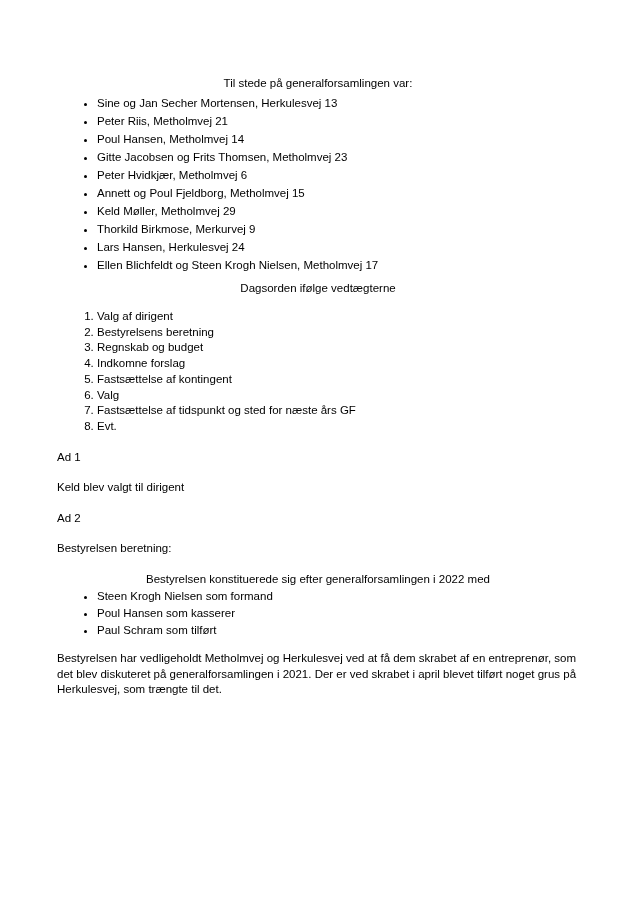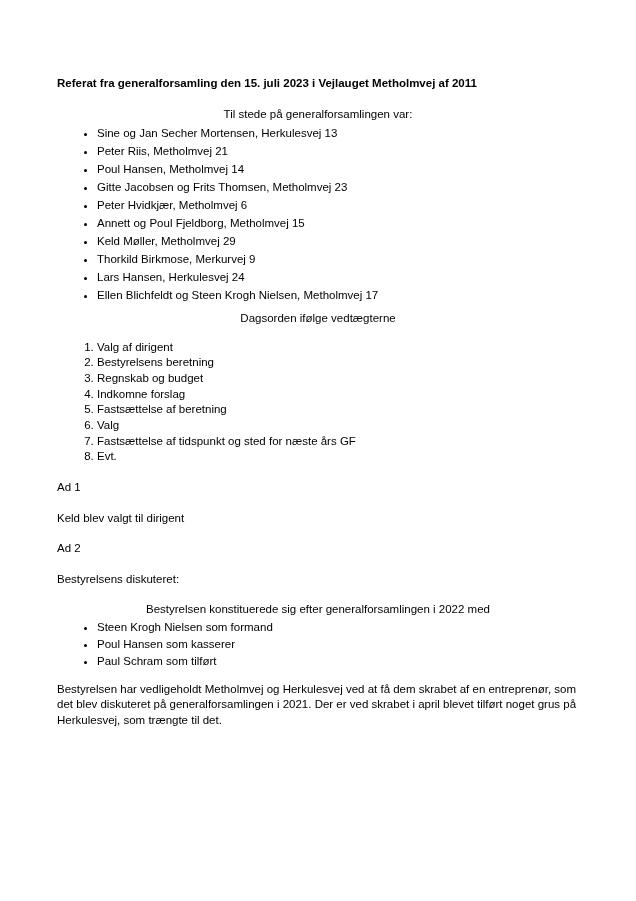--- a/index.html
+++ b/index.html
@@ -36,21 +36,20 @@
     margin: 13px 0 15px 0;
     padding: 0 0 0 40px;
   }
   ol.agenda li { line-height: 15.7px; }
 </style>
 </head>
 <body>
 
 <div class="page">
 
-  <h1 class="title">Referat fra generalforsamling den 15. juli 2023 i Vejlauget Metholmvej af 2011</h1>
 
   <p class="para tight">Til stede på generalforsamlingen var:</p>
 
   <ul class="bullets">
     <li>Sine og Jan Secher Mortensen, Herkulesvej 13</li>
     <li>Peter Riis, Metholmvej 21</li>
     <li>Poul Hansen, Metholmvej 14</li>
     <li>Gitte Jacobsen og Frits Thomsen, Metholmvej 23</li>
     <li>Peter Hvidkjær, Metholmvej 6</li>
     <li>Annett og Poul Fjeldborg, Metholmvej 15</li>
@@ -60,33 +59,33 @@
     <li>Ellen Blichfeldt og Steen Krogh Nielsen, Metholmvej 17</li>
   </ul>
 
   <p class="para tight">Dagsorden ifølge vedtægterne</p>
 
   <ol class="agenda">
     <li>Valg af dirigent</li>
     <li>Bestyrelsens beretning</li>
     <li>Regnskab og budget</li>
     <li>Indkomne forslag</li>
-    <li>Fastsættelse af beretning</li>
+    <li>Fastsættelse af kontingent</li>
     <li>Valg</li>
     <li>Fastsættelse af tidspunkt og sted for næste års GF</li>
     <li>Evt.</li>
   </ol>
 
   <p class="para">Ad 1</p>
 
   <p class="para">Keld blev valgt til dirigent</p>
 
   <p class="para">Ad 2</p>
 
-  <p class="para">Bestyrelsens diskuteret:</p>
+  <p class="para">Bestyrelsen beretning:</p>
 
   <p class="para tight">Bestyrelsen konstituerede sig efter generalforsamlingen i 2022 med</p>
 
   <ul class="bullets board">
     <li>Steen Krogh Nielsen som formand</li>
     <li>Poul Hansen som kasserer</li>
     <li>Paul Schram som tilført</li>
   </ul>
 
   <p class="para">Bestyrelsen har vedligeholdt Metholmvej og Herkulesvej ved at få dem skrabet af en entreprenør, som det blev diskuteret på generalforsamlingen i 2021. Der er ved skrabet i april blevet tilført noget grus på Herkulesvej, som trængte til det.</p>

